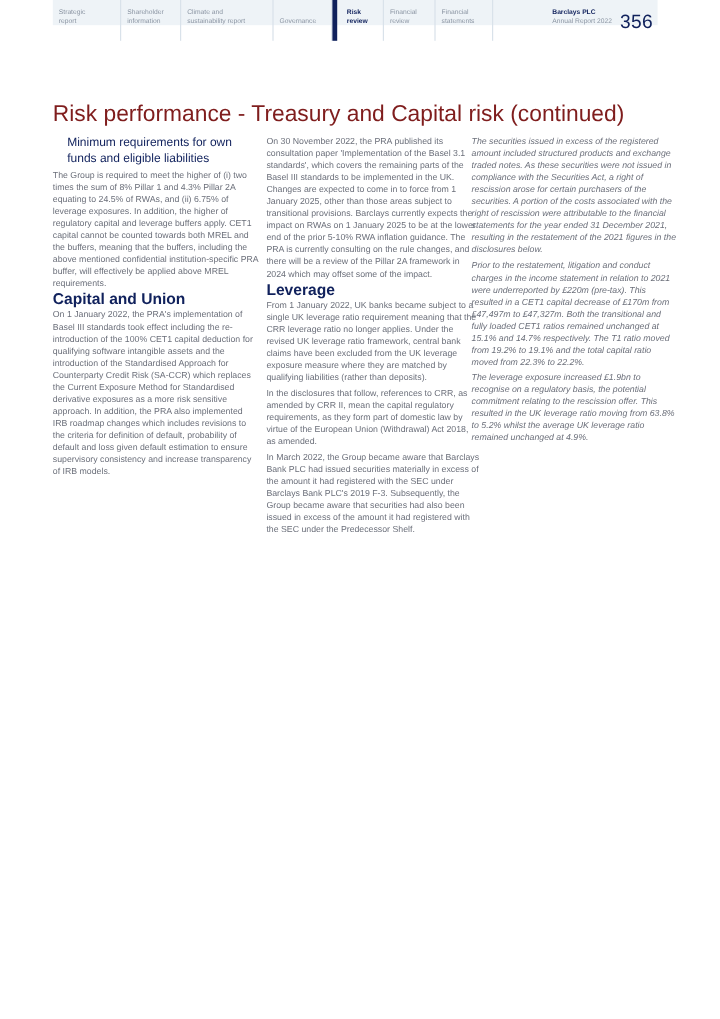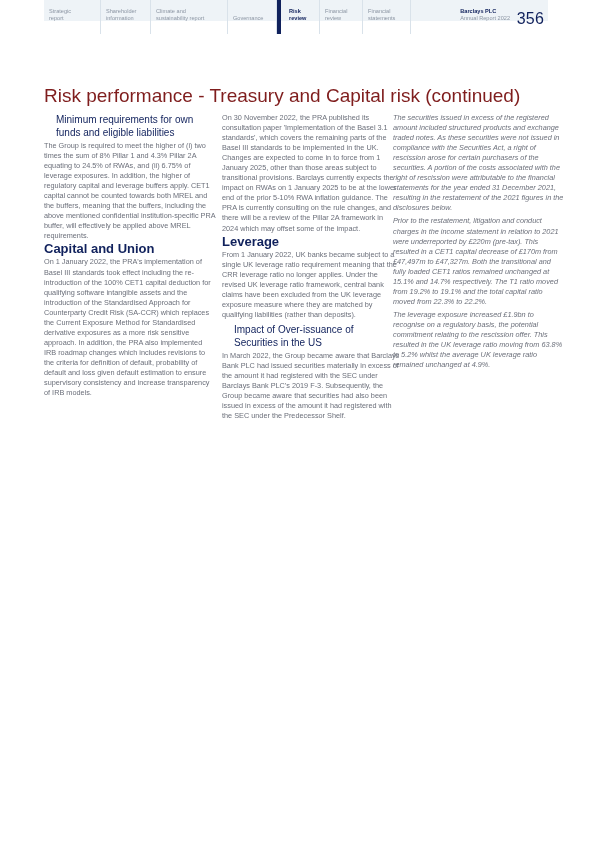--- a/index.html
+++ b/index.html
@@ -69,21 +69,21 @@
   <h2>Minimum requirements for own funds and eligible liabilities</h2>
   <p>The Group is required to meet the higher of  (i) two times the sum of 8% Pillar 1 and 4.3% Pillar 2A equating to 24.5% of RWAs, and (ii) 6.75% of leverage exposures. In addition, the higher of regulatory capital and leverage buffers apply. CET1 capital cannot be counted towards both MREL and the buffers, meaning that the buffers, including the above mentioned confidential institution-specific PRA buffer, will effectively be applied above MREL requirements.</p>
   <h3>Capital and Union</h3>
   <p>On 1 January 2022, the PRA's implementation of Basel III standards took effect including the re-introduction of the 100% CET1 capital deduction for qualifying software intangible assets and the introduction of the Standardised Approach for Counterparty Credit Risk (SA-CCR) which replaces the Current Exposure Method for Standardised derivative exposures as a more risk sensitive approach. In addition, the PRA also implemented IRB roadmap changes which includes revisions to the criteria for definition of default, probability of default and loss given default estimation to ensure supervisory consistency and increase transparency of IRB models.</p>
 </div>
 
 <div class="col col2">
   <p>On 30 November 2022, the PRA published its consultation paper 'Implementation of the Basel 3.1 standards', which covers the remaining parts of the Basel III standards to be implemented in the UK. Changes are expected to come in to force from 1 January 2025, other than those areas subject to transitional provisions. Barclays currently expects the impact on RWAs on 1 January 2025 to be at the lower end of the prior 5-10% RWA inflation guidance. The PRA is currently consulting on the rule changes, and there will be a review of the Pillar 2A framework in 2024 which may offset some of the impact.</p>
   <h3>Leverage</h3>
   <p>From 1 January 2022, UK banks became subject to a single UK leverage ratio requirement meaning that the CRR leverage ratio no longer applies. Under the revised UK leverage ratio framework, central bank claims have been excluded from the UK leverage exposure measure where they are matched by qualifying liabilities (rather than deposits).</p>
-  <h2>Impact of Over-issuance of Securities in the US</h2>
+  <p>In the disclosures that follow, references to CRR, as amended by CRR II, mean the capital regulatory requirements, as they form part of domestic law by virtue of the European Union (Withdrawal) Act 2018, as amended.</p>
   <p>In March 2022, the Group became aware that Barclays Bank PLC had issued securities materially in excess of the amount it had registered with the SEC under Barclays Bank PLC's 2019 F-3. Subsequently, the Group became aware that securities had also been issued in excess of the amount it had registered with the SEC under the Predecessor Shelf.</p>
 </div>
 
 <div class="col col3">
   <p>The securities issued in excess of the registered amount included structured products and exchange traded notes. As these securities were not issued in compliance with the Securities Act, a right of rescission arose for certain purchasers of the securities. A portion of the costs associated with the right of rescission were attributable to the financial statements for the year ended 31 December 2021, resulting in the restatement of the 2021 figures in the disclosures below.</p>
   <p>Prior to the restatement, litigation and conduct charges in the income statement in relation to 2021 were underreported by £220m (pre-tax). This resulted in a CET1 capital decrease of £170m from £47,497m to £47,327m. Both the transitional and fully loaded CET1 ratios remained unchanged at 15.1% and 14.7% respectively. The T1 ratio moved from 19.2% to 19.1% and the total capital ratio moved from 22.3% to 22.2%.</p>
   <p>The leverage exposure increased £1.9bn to recognise on a regulatory basis, the potential commitment relating to the rescission offer. This resulted in the UK leverage ratio moving from 63.8% to 5.2% whilst the average UK leverage ratio remained unchanged at 4.9%.</p>
 </div>
 
 </body></html>

